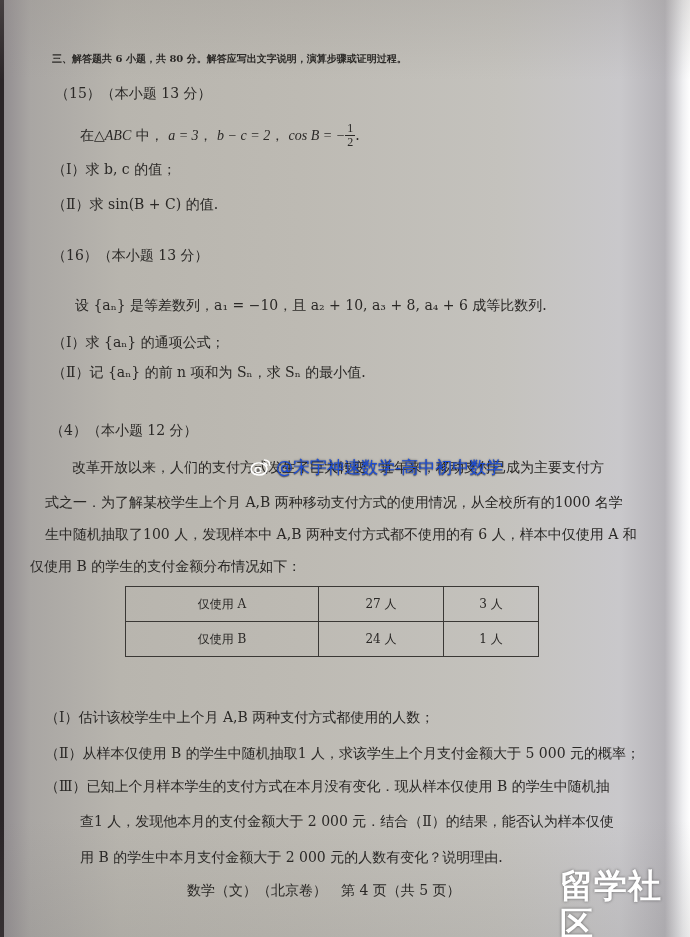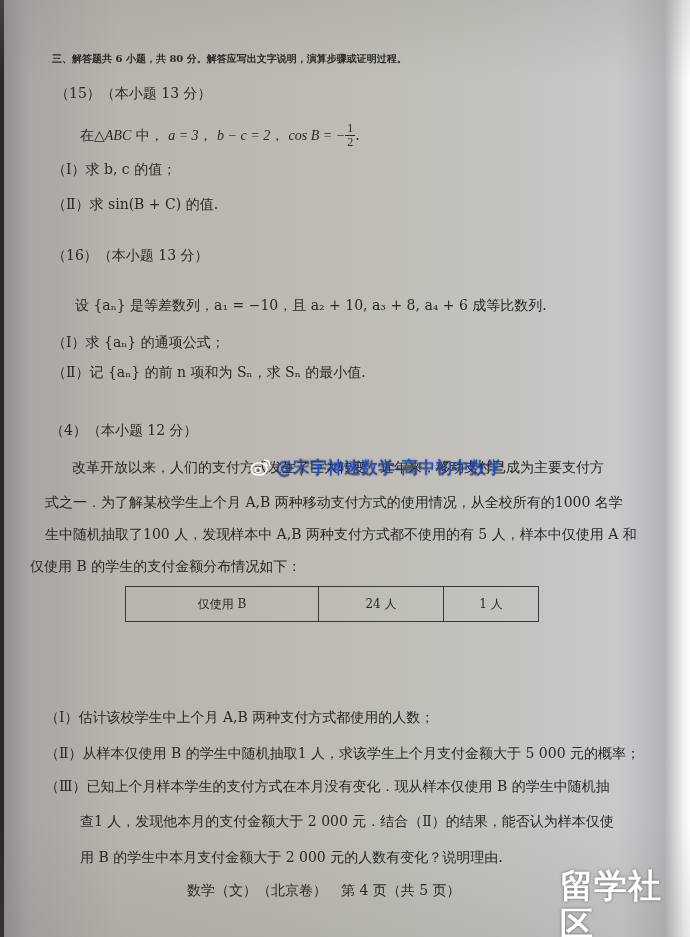--- a/index.html
+++ b/index.html
@@ -77,25 +77,30 @@
     <div class="line" style="left:52px; top:246px;">（16）（本小题 13 分）</div>
     <div class="line" style="left:75px; top:296px;">设 {aₙ} 是等差数列，a₁ = −10，且 a₂ + 10, a₃ + 8, a₄ + 6 成等比数列.</div>
     <div class="line" style="left:52px; top:333px;">（Ⅰ）求 {aₙ} 的通项公式；</div>
     <div class="line" style="left:52px; top:363px;">（Ⅱ）记 {aₙ} 的前 n 项和为 Sₙ，求 Sₙ 的最小值.</div>
   </div>
 
   <div>
     <div class="line" style="left:50px; top:421px;">（4）（本小题 12 分）</div>
     <div class="line" style="left:72px; top:458px;">改革开放以来，人们的支付方式发生了巨大转变．近年来，移动支付已成为主要支付方</div>
     <div class="line" style="left:45px; top:493px;">式之一．为了解某校学生上个月 A,B 两种移动支付方式的使用情况，从全校所有的1000 名学</div>
-    <div class="line" style="left:45px; top:525px;">生中随机抽取了100 人，发现样本中 A,B 两种支付方式都不使用的有 5 人，样本中仅使用 A 和</div>
+    <div class="line" style="left:45px; top:525px;">生中随机抽取了100 人，发现样本中 A,B 两种支付方式都不使用的有 6 人，样本中仅使用 A 和</div>
     <div class="line" style="left:30px; top:557px;">仅使用 B 的学生的支付金额分布情况如下：</div>
 
     <table class="pay">
       <tbody>
+      <tr>
+        <td>仅使用 A</td>
+        <td>27 人</td>
+        <td>3 人</td>
+      </tr>
       <tr>
         <td>仅使用 B</td>
         <td>24 人</td>
         <td>1 人</td>
       </tr>
     </tbody>
       </table>
 
     <div class="line" style="left:45px; top:708px;">（Ⅰ）估计该校学生中上个月 A,B 两种支付方式都使用的人数；</div>
     <div class="line" style="left:45px; top:744px;">（Ⅱ）从样本仅使用 B 的学生中随机抽取1 人，求该学生上个月支付金额大于 5 000 元的概率；</div>

